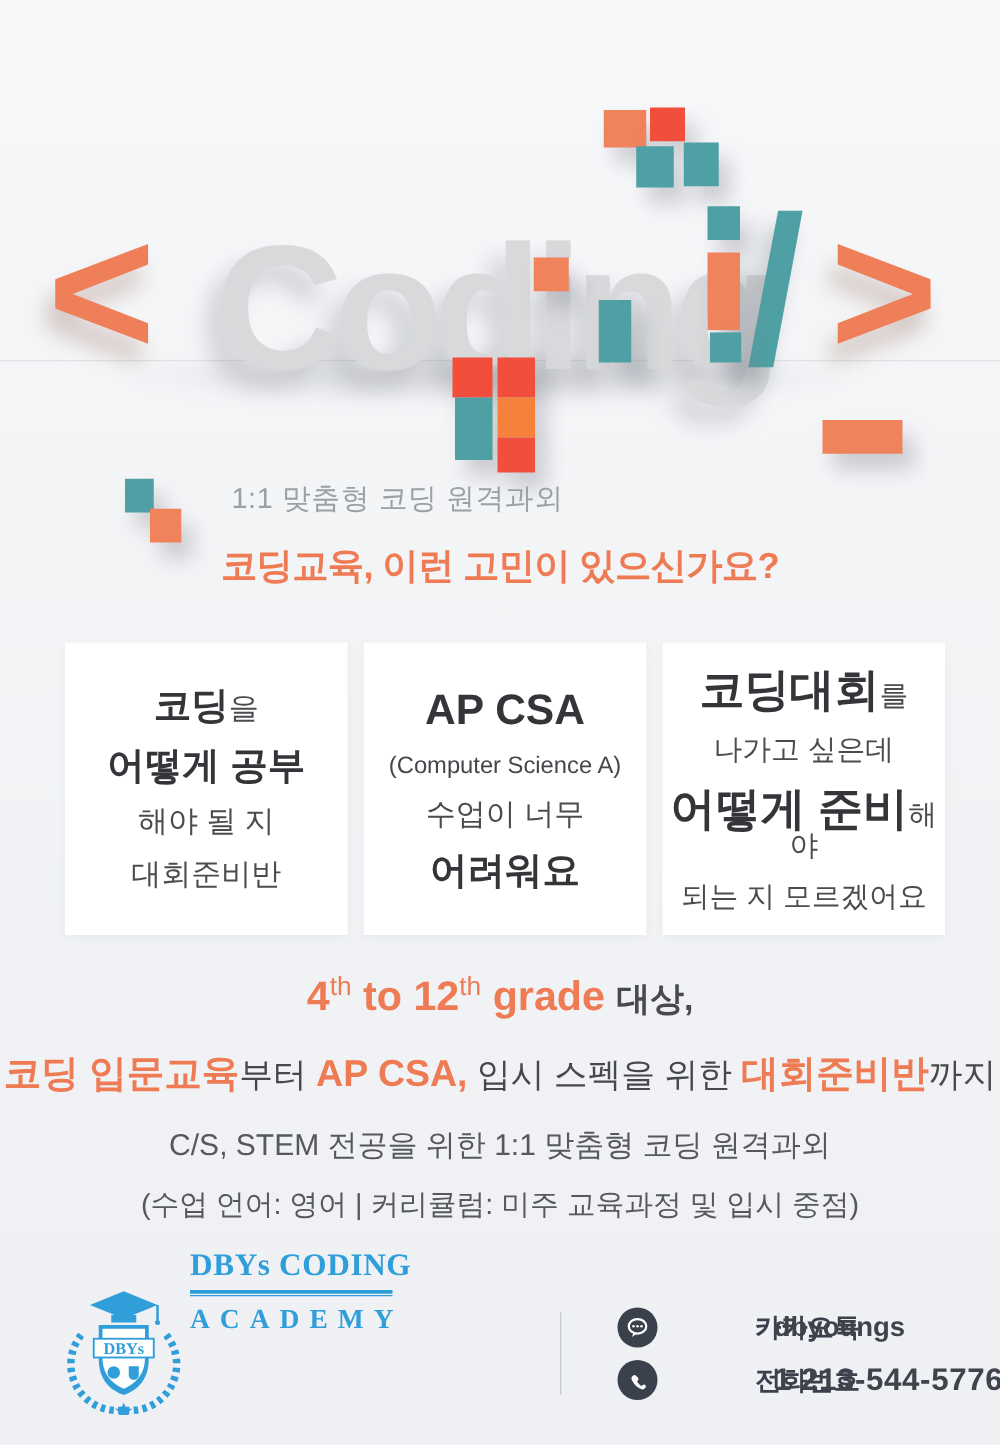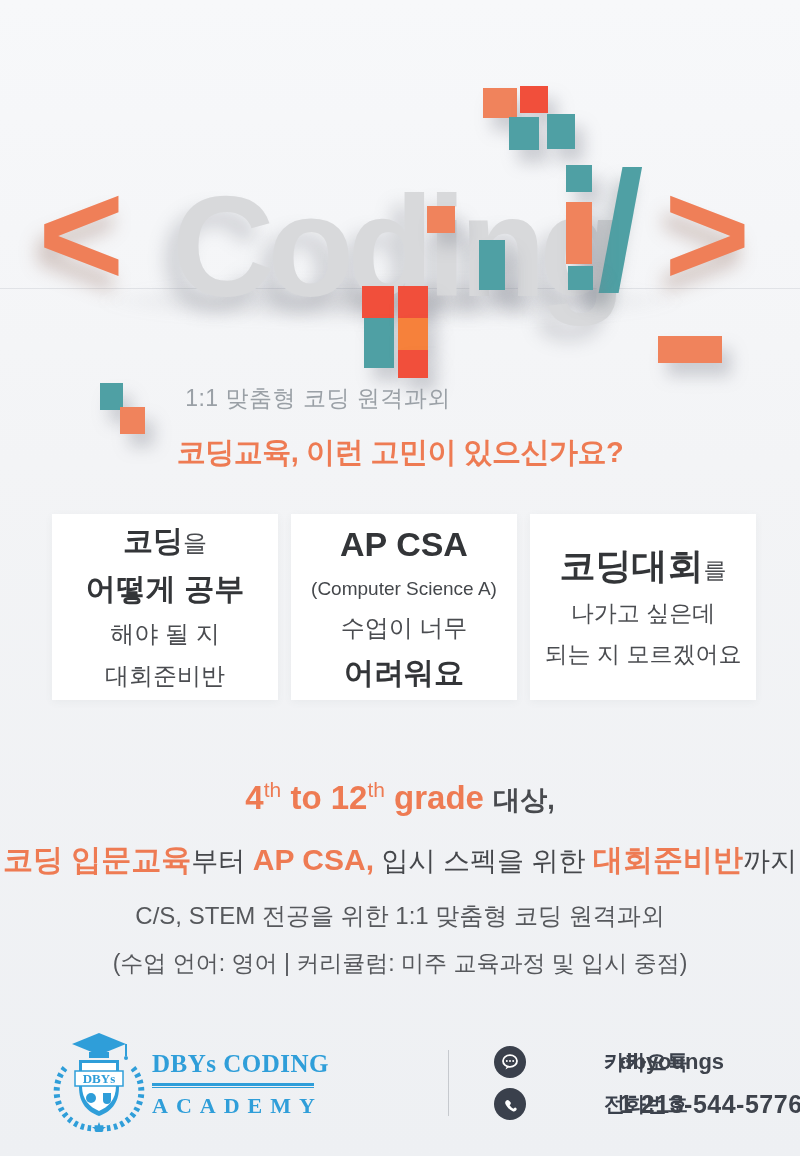--- a/index.html
+++ b/index.html
@@ -59,21 +59,21 @@
   .subtitle { position:absolute; left:0; top:366px; width:636px; text-align:center;
     font-size:23px; color:#9aa0a6; letter-spacing:0.5px;margin-top:17px; }
   .sd1 { left:100px; top:383px; width:23px; height:27px; }
   .sd2 { left:120px; top:407px; width:25px; height:27px; }
 
   
   .heading { position:absolute; left:0; top:433px; width:800px; text-align:center;
     font-size:29px; font-weight:800; color:#ee7b53; letter-spacing:-0.5px; }
 
   
-  .cards { position:absolute; left:52px; top:514px; width:704px; height:186px;
+  .cards { position:absolute; left:52px; top:514px; width:704px; height:234px;
     display:flex; gap:13px; }
   .card { flex:1; background:#ffffff; box-shadow:0 2px 8px rgba(90,95,110,0.06);
     display:flex; flex-direction:column; justify-content:center; align-items:center;
     text-align:center; padding:10px 6px; }
   .cl  { font-size:24px; color:#4a4c50; line-height:1; margin:9px 0; }
   .cb  { font-size:30px; font-weight:800; color:#333538; line-height:1; }
   .cl .cb { font-size:30px; }
   .cl-small { font-size:19px; color:#44474b; }
   .cl-en-bold { font-size:34px; font-weight:800; color:#333538; }
   .card3 .cl { font-size:23px; }
@@ -89,21 +89,21 @@
     font-size:27px; color:#46484c; line-height:40px; white-space:nowrap; }
   .course-line .o { color:#ee7b53; font-weight:800; font-size:30px; }
 
   .cs-line { position:absolute; left:0; top:900px; width:800px; text-align:center;
     font-size:24px; color:#56585c; }
   .paren-line { position:absolute; left:0; top:948px; width:800px; text-align:center;
     font-size:23px; color:#56585c; }
 
   
   .logo-emblem { position:absolute; left:52px; top:1030px; width:94px; height:102px; }
-  .wordmark { position:absolute; left:152px; top:1050px; width:170px; color:#2f9ed9;
+  .wordmark { position:absolute; left:152px; top:999px; width:170px; color:#2f9ed9;
     font-family:"Liberation Serif", serif; }
   .wm-1 { font-size:25px; font-weight:700; letter-spacing:0.5px; white-space:nowrap; }
   .wm-rule { margin:5px 0 5px 0; height:5px; border-top:3px solid #2f9ed9;
     border-bottom:1px solid #2f9ed9; width:162px; }
   .wm-2 { font-size:22px; font-weight:700; letter-spacing:8px; white-space:nowrap; }
 
   .contact { position:absolute; left:448px; top:1046px;
     display:grid; grid-template-columns:32px 96px 1px auto; column-gap:14px; row-gap:10px;
     align-items:center; }
   .cicon { width:32px; height:32px; border-radius:50%; background:#3a404c;
@@ -161,20 +161,21 @@
     </div>
     <div class="card">
       <div class="cl cl-en-bold">AP CSA</div>
       <div class="cl cl-small">(Computer Science A)</div>
       <div class="cl">수업이 너무</div>
       <div class="cl cb">어려워요</div>
     </div>
     <div class="card card3">
       <div class="cl"><span class="cb">코딩대회</span><span>를</span></div>
       <div class="cl">나가고 싶은데</div>
+      <div class="cl"><span class="cb">어떻게 준비</span><span>해야</span></div>
       <div class="cl">되는 지 모르겠어요</div>
     </div>
   </div>
 
   <div class="grade-line"><span>4</span><sup>th</sup><span> to 12</span><sup>th</sup><span> grade </span><span class="grade-suffix">대상,</span></div>
 
   <div class="course-line"><span class="o">코딩 입문교육</span><span>부터 </span><span class="o">AP CSA,</span><span> 입시 스펙을 위한 </span><span class="o">대회준비반</span><span>까지</span></div>
 
   <div class="cs-line">C/S, STEM 전공을 위한 1:1 맞춤형 코딩 원격과외</div>
   <div class="paren-line">(수업 언어: 영어 | 커리큘럼: 미주 교육과정 및 입시 중점)</div>

